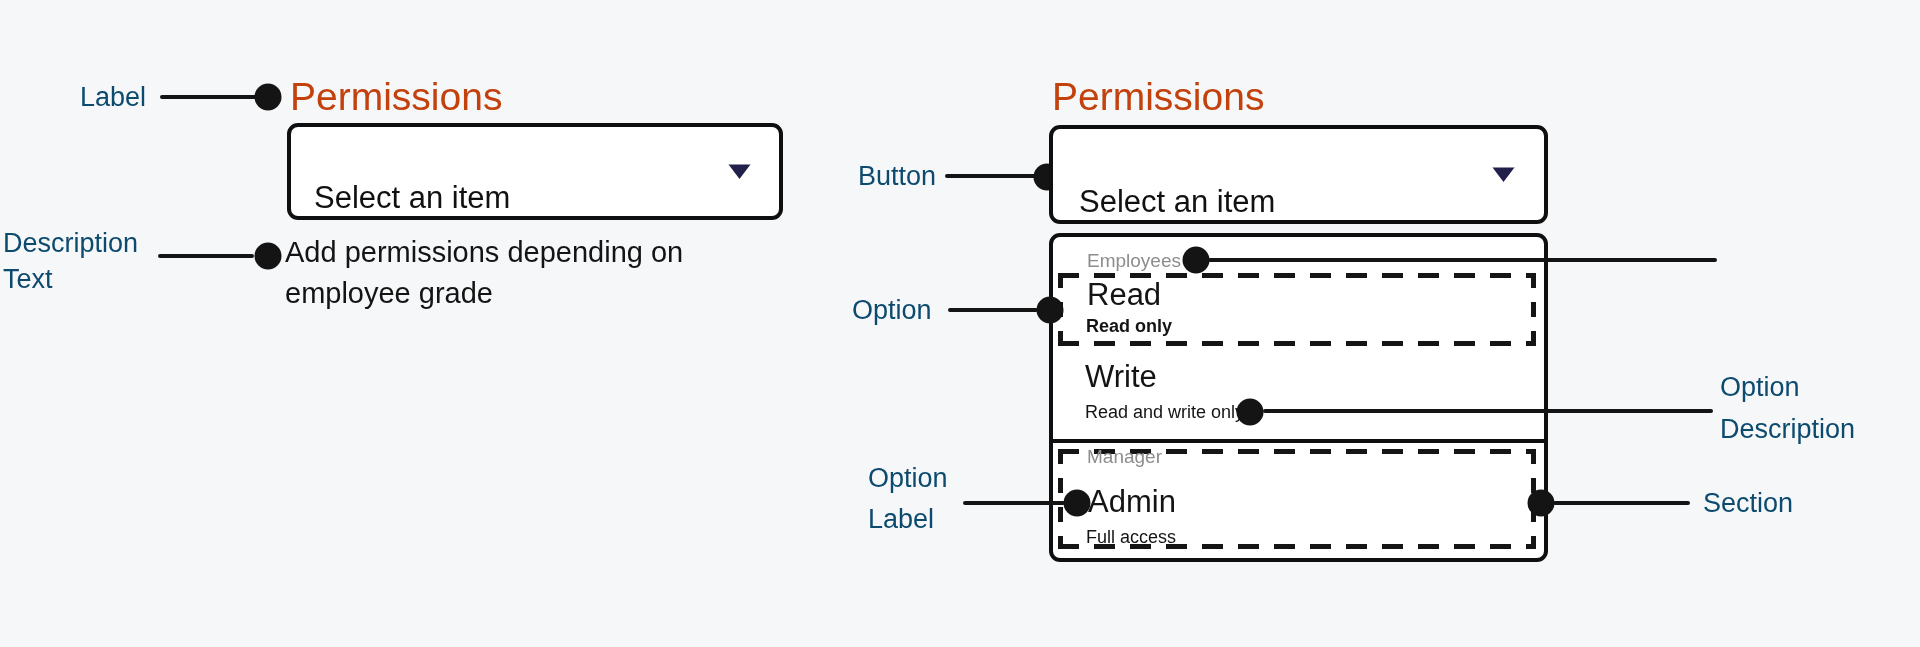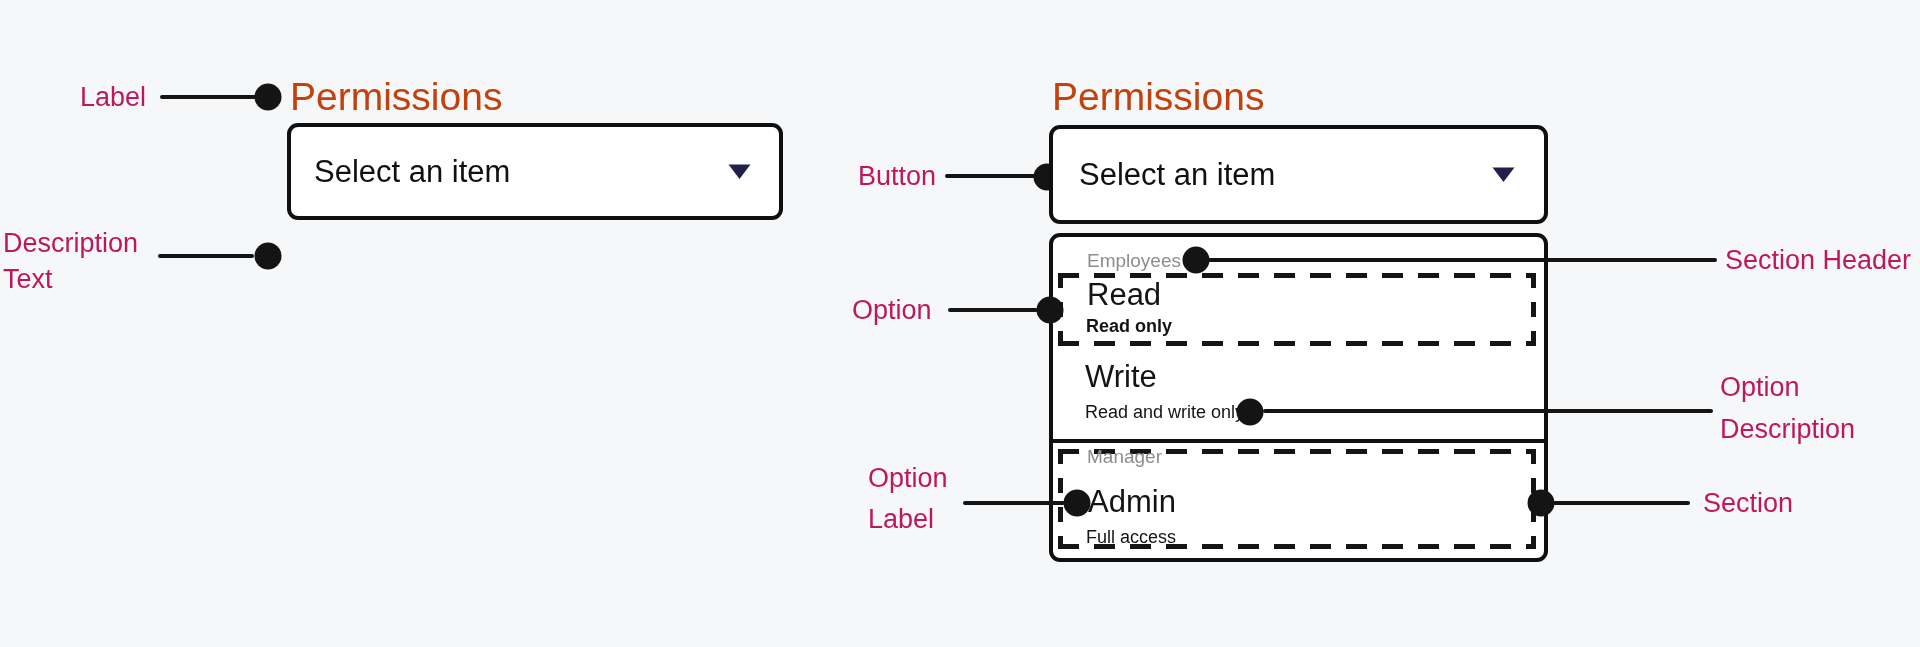--- a/index.html
+++ b/index.html
@@ -1,29 +1,29 @@
 <!DOCTYPE html>
 <html style="--chevron: #20204a;"><head>
 <meta charset="utf-8">
 <style>
   html,body{margin:0;padding:0;background:#f6f7f9;}
   .canvas{position:relative;width:1920px;height:647px;background:#f6f7f9;overflow:hidden;
           font-family:"Liberation Sans", sans-serif;color:#161616;}
   
-  .ann{position:absolute;font-size:27px;line-height:34px;color:#be185d;white-space:nowrap;}
+  .ann{position:absolute;font-size:27px;line-height:34px;color:#0c4a6e;white-space:nowrap;}
   .ann.wrap{white-space:normal;}
   
   .conn-line{position:absolute;height:4px;background:#141414;border-radius:2px;}
   .conn-dot{position:absolute;width:27px;height:27px;background:#141414;border-radius:50%;
             transform:translate(-50%,-50%);}
   
   .field-label{position:absolute;font-size:39px;line-height:38px;color:#c2410c;white-space:nowrap;}
   
   .select-box{position:absolute;box-sizing:border-box;background:#ffffff;border:4px solid #0f0f0f;
-              border-radius:11px;display:flex;align-items:center;}
+              border-radius:11px;display:flex;align-items:flex-end;}
   .select-text{font-size:31px;color:#111;white-space:nowrap;}
   .chevron{position:absolute;top:50%;transform:translateY(-50%);width:27px;height:15px;
            background:var(--chevron,#20204a);clip-path:polygon(8% 0,92% 0,50% 100%);}
   
   .panel{position:absolute;box-sizing:border-box;background:#ffffff;border:4px solid #0f0f0f;
          border-radius:11px;}
   .sec-header{position:absolute;font-size:19px;line-height:24px;color:#8d8d8d;white-space:nowrap;}
   .opt-label{position:absolute;font-size:31px;line-height:38px;color:#141414;white-space:nowrap;}
   .opt-desc{position:absolute;font-size:18px;line-height:22px;color:#141414;white-space:nowrap;}
   .divider{position:absolute;left:0;right:0;height:4px;background:#0f0f0f;}
@@ -47,20 +47,21 @@
 
   <div class="select-box" style="left:287px;top:123px;width:496px;height:97px;padding-left:23px;">
     <span class="select-text">Select an item</span>
     <span class="chevron" style="right:26px;"></span>
   </div>
 
   <div class="ann wrap" style="left:3px;top:225px;width:165px;line-height:36px;">Description Text</div>
   <div class="conn-line" style="left:158px;top:254px;width:96px;"></div>
   <div class="conn-dot" style="left:268px;top:256px;"></div>
 
+  <div class="ann wrap" style="left:285px;top:232px;width:420px;font-size:29px;line-height:41px;color:#141414;">Add permissions depending on employee grade</div>
 
   <div class="field-label" style="left:1052px;top:78px;">Permissions</div>
 
   <div class="ann" style="left:852px;top:159px;margin-left:6px;">Button</div>
   <div class="conn-line" style="left:945px;top:174px;width:95px;"></div>
   <div class="conn-dot" style="left:1047px;top:177px;"></div>
 
   <div class="select-box" style="left:1049px;top:125px;width:499px;height:99px;padding-left:26px;">
     <span class="select-text">Select an item</span>
     <span class="chevron" style="right:27px;"></span>
@@ -88,21 +89,20 @@
     <div class="sec-header" style="left:34px;top:208px;">Manager</div>
 
     <div>
       <div class="opt-label" style="left:35px;top:246px;">Admin</div>
       <div class="opt-desc" style="left:33px;top:289px;">Full access</div>
     </div>
   </div>
 
   <div class="conn-dot" style="left:1196px;top:260px;"></div>
   <div class="conn-line" style="left:1208px;top:258px;width:509px;"></div>
-  <div class="ann" style="left:1725px;top:243px;">Section Header</div>
 
   <div class="ann" style="left:852px;top:293px;">Option</div>
   <div class="conn-line" style="left:948px;top:308px;width:90px;"></div>
   <div class="conn-dot" style="left:1050px;top:310px;"></div>
 
   <div class="conn-dot" style="left:1250px;top:412px;"></div>
   <div class="conn-line" style="left:1263px;top:409px;width:450px;"></div>
   <div class="ann wrap" style="left:1720px;top:366px;width:180px;line-height:42px;">Option Description</div>
 
   <div class="ann wrap" style="left:868px;top:458px;width:105px;line-height:41px;">Option Label</div>

